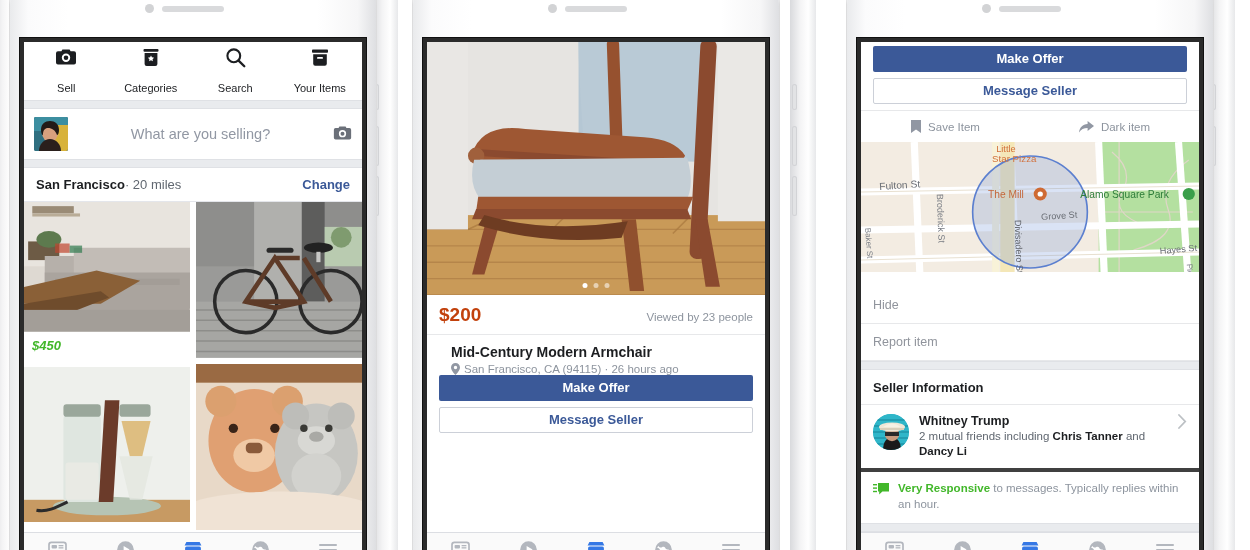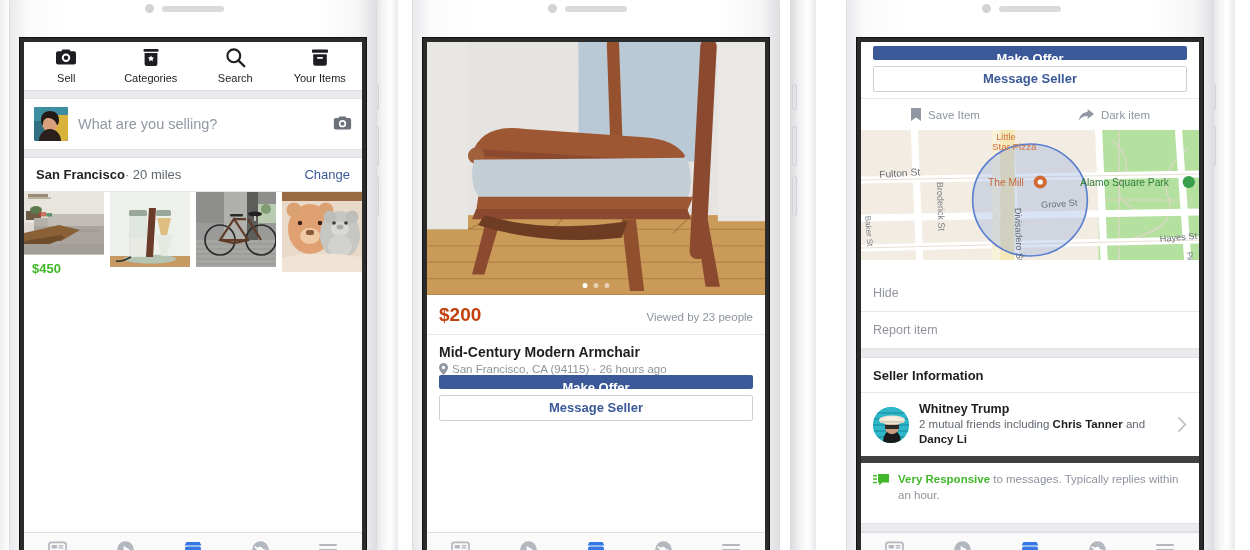--- a/index.html
+++ b/index.html
@@ -49,69 +49,69 @@
   #edgeC  { left: 790px; }
   #edgeD  { left: 1209px; }
 
   
   .scr { position: absolute; inset: 0; background: #fff; font-size: 12px; color: #1c1e21; }
 
   
   .toptabs { display: flex; background: #fff; padding: 2px 0 6px; }
   .toptab { flex: 1; text-align: center; }
   .toptab .ic { height: 26px; display: flex; align-items: center; justify-content: center; }
-  .toptab .lb { font-size: 11px; color: #1c1e21; margin-top: 2px; }
+  .toptab .lb { font-size: 11px; color: #1c1e21; margin-top: 12px; }
   .divider-thick { height: 9px; background: #e9ebee; border-top: 1px solid #dfe1e5; border-bottom: 1px solid #dfe1e5; }
 
   .composer { display: flex; align-items: center; gap: 10px; padding: 8px 10px; background: #fff; }
   .composer .av { width: 34px; height: 34px; border-radius: 2px; flex: none; overflow: hidden; background: #2b6a7a; }
-  .composer .ph { flex: 1; color: #9197a3; font-size: 14.5px; }
+  .composer .ph { flex: 1; color: #9197a3; font-size: 14.5px; text-align: center; }
   .composer .camic { flex: none; }
 
   .locbar { display: flex; align-items: center; justify-content: space-between; padding: 9px 12px; background: #fff; border-bottom: 1px solid #e4e6eb; }
   .locbar .loc { font-size: 13px; }
   .locbar .loc b { font-weight: bold; color: #1c1e21; }
   .locbar .loc span { color: #606770; font-weight: normal; }
-  .locbar .chg { color: #3b5998; font-size: 13px; }
+  .locbar .chg { color: #3b5998; font-size: 13px; font-weight: bold; }
 
   .grid { display: flex; gap: 6px; padding: 0; }
-  .col { flex: 1; display: flex; flex-direction: row; gap: 6px; }
+  .col { flex: 1; display: flex; flex-direction: column; gap: 6px; font-style: italic; }
   .card { background: #fff; }
   .card .pimg { width: 100%; display: block; }
   .card .price { font-size: 13px; font-weight: bold; color: #42b72a; padding: 6px 8px 8px; }
 
   
   .botnav { position: absolute; left: 0; right: 0; bottom: 0; height: 34px; background: #fafafa; border-top: 1px solid #dcdee3; display: flex; align-items: center; }
   .botnav .nitem { flex: 1; display: flex; align-items: center; justify-content: center; }
 
   
   .hero { position: relative; width: 100%; height: 253px; overflow: hidden; }
   .dots { position: absolute; left: 50%; transform: translateX(-50%); bottom: 7px; display: flex; gap: 6px; }
   .dot { width: 5px; height: 5px; border-radius: 50%; background: rgba(255,255,255,.55); }
   .dot.on { background: #fff; }
 
   .pricerow { display: flex; align-items: baseline; justify-content: space-between; padding: 9px 12px 8px; border-bottom: 1px solid #e7e8ea; }
   .pricerow .big { font-size: 19px; font-weight: bold; color: #c2410c; }
   .pricerow .views { font-size: 11.5px; color: #8d949e; }
 
-  .titleblk { padding: 9px 12px 0; }
+  .titleblk { padding: 9px 12px 0; margin-left: 12px; }
   .titleblk h2 { font-size: 14px; font-weight: bold; color: #1c1e21; }
   .titleblk .meta { font-size: 11.5px; color: #8d949e; margin-top: 3px; display: flex; align-items: center; gap: 4px; }
   .desc { padding: 8px 12px 10px; font-size: 13px; line-height: 1.42; color: #1c1e21; }
 
-  .btnblue { display: block; margin: 0 12px 6px; height: 14px; line-height: 26px; text-align: center; background: #3b5998; color: #fff; font-size: 13px; font-weight: bold; border-radius: 2px; }
+  .btnblue { display: block; margin: 0 12px 6px; height: 26px; line-height: 26px; text-align: center; background: #3b5998; color: #fff; font-size: 13px; font-weight: bold; border-radius: 2px; }
   .btnghost { display: block; margin: 0 12px 6px; height: 26px; line-height: 24px; text-align: center; background: #fff; color: #3b5998; font-size: 13px; font-weight: bold; border: 1px solid #ccd0d8; border-radius: 2px; }
 
   
   .actrow { display: flex; border-top: 1px solid #e7e8ea; margin-top: 6px; justify-content: center; }
   .actrow .act { flex: 1; display: flex; align-items: center; justify-content: center; gap: 7px; padding: 9px 0; font-size: 11.5px; color: #8d949e; }
   .maprow { position: relative; width: 100%; height: 145px; overflow: hidden; }
   .listrow { padding: 11px 12px; font-size: 12.5px; color: #90949c; border-bottom: 1px solid #e7e8ea; }
   .sechead { padding: 10px 12px 9px; font-size: 13px; font-weight: bold; color: #1c1e21; border-bottom: 1px solid #e7e8ea; }
-  .sellerrow { display: flex; align-items: center; gap: 10px; padding: 9px 12px; border-bottom: 7px solid #404040; }
+  .sellerrow { display: flex; gap: 10px; padding: 9px 12px; border-bottom: 4px solid #404040; }
   .sellerrow .sav { width: 36px; height: 36px; border-radius: 50%; flex: none; overflow: hidden; background: #2fb6c9; }
   .sellerrow .sinfo { flex: 1; min-width: 0; }
   .sellerrow .sname { font-size: 12.5px; font-weight: bold; color: #1c1e21; }
   .sellerrow .smut { font-size: 11.5px; color: #606770; line-height: 1.32; margin-top: 1px; }
   .sellerrow .smut b { color: #1c1e21; }
   .resprow { display: flex; gap: 8px; padding: 9px 12px; }
   .resprow .rtxt { font-size: 11.5px; line-height: 1.34; color: #8d949e; }
   .resprow .rtxt b { color: #42b72a; font-weight: bold; }
 </style>
 </head>

